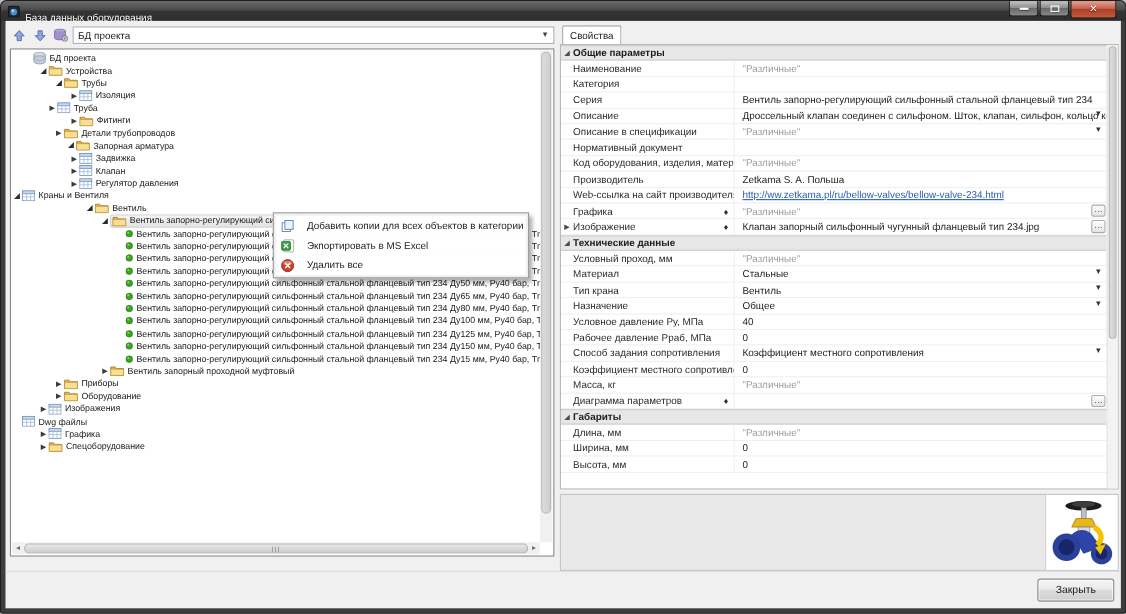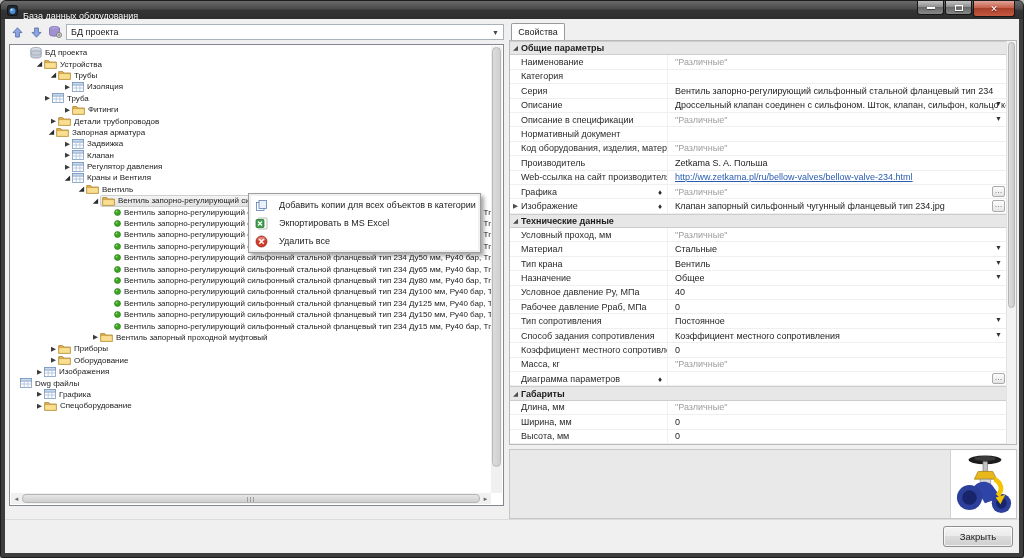--- a/index.html
+++ b/index.html
@@ -188,21 +188,21 @@
             <div class="tree-row" style="padding-left: 38px;">
               <span class="arr">▶</span>
               <span class="ticon">
                 <svg width="13" height="10" viewBox="0 0 13 10">
                   <path d="M0.7 1.6 h4 l1.2 1.4 h6.4 v6.3 h-11.6 z" fill="#e8b34b" stroke="#9c7722" stroke-width="0.7"></path>
                   <path d="M0.7 3.6 h11.6 v5.7 h-11.6 z" fill="#fbdf90" stroke="#b8923a" stroke-width="0.6"></path>
                 </svg>
               </span>
               <span>Детали трубопроводов</span>
             </div>
-            <div class="tree-row" style="padding-left: 36px; align-items: center;">
+            <div class="tree-row" style="padding-left: 49px; align-items: center;">
               <span class="arr exp">◢</span>
               <span class="ticon">
                 <svg width="13" height="10" viewBox="0 0 13 10">
                   <path d="M0.7 1.6 h4 l1.2 1.4 h6.4 v6.3 h-11.6 z" fill="#e8b34b" stroke="#9c7722" stroke-width="0.7"></path>
                   <path d="M0.7 3.6 h11.6 v5.7 h-11.6 z" fill="#fbdf90" stroke="#b8923a" stroke-width="0.6"></path>
                 </svg>
               </span>
               <span>Запорная арматура</span>
             </div>
             <div class="tree-row" style="padding-left: 52px;">
@@ -231,21 +231,21 @@
               <span class="arr">▶</span>
               <span class="ticon">
                 <svg width="12" height="10" viewBox="0 0 12 10">
                   <rect x="0.5" y="0.5" width="11" height="9" fill="#fff" stroke="#7a98bf" stroke-width="0.8"></rect>
                   <rect x="0.5" y="0.5" width="11" height="2.6" fill="#c9d9ec" stroke="#7a98bf" stroke-width="0.8"></rect>
                   <path d="M0.5 6 H11.5 M4.2 3.1 V9.5 M7.9 3.1 V9.5" stroke="#a9c0d8" stroke-width="0.8" fill="none"></path>
                 </svg>
               </span>
               <span>Регулятор давления</span>
             </div>
-            <div class="tree-row" style="padding-left: 52px;">
+            <div class="tree-row" style="">
               <span class="arr exp">◢</span>
               <span class="ticon">
                 <svg width="12" height="10" viewBox="0 0 12 10">
                   <rect x="0.5" y="0.5" width="11" height="9" fill="#fff" stroke="#7a98bf" stroke-width="0.8"></rect>
                   <rect x="0.5" y="0.5" width="11" height="2.6" fill="#c9d9ec" stroke="#7a98bf" stroke-width="0.8"></rect>
                   <path d="M0.5 6 H11.5 M4.2 3.1 V9.5 M7.9 3.1 V9.5" stroke="#a9c0d8" stroke-width="0.8" fill="none"></path>
                 </svg>
               </span>
               <span>Краны и Вентиля</span>
             </div>
@@ -665,30 +665,20 @@
               <span class="pg-label">
                 <span>Рабочее давление Рраб, МПа</span>
               </span>
               <span class="pg-value">
                 <span>0</span>
               </span>
             </div>
             <div class="pg-row">
               <span class="pg-gutter"></span>
               <span class="pg-label">
-                <span>Тип сопротивления</span>
-              </span>
-              <span class="pg-value">
-                <span>Постоянное</span>
-                <span class="dd-arrow">▼</span>
-              </span>
-            </div>
-            <div class="pg-row">
-              <span class="pg-gutter"></span>
-              <span class="pg-label">
                 <span>Способ задания сопротивления</span>
               </span>
               <span class="pg-value">
                 <span>Коэффициент местного сопротивления</span>
                 <span class="dd-arrow">▼</span>
               </span>
             </div>
             <div class="pg-row">
               <span class="pg-gutter"></span>
               <span class="pg-label">

